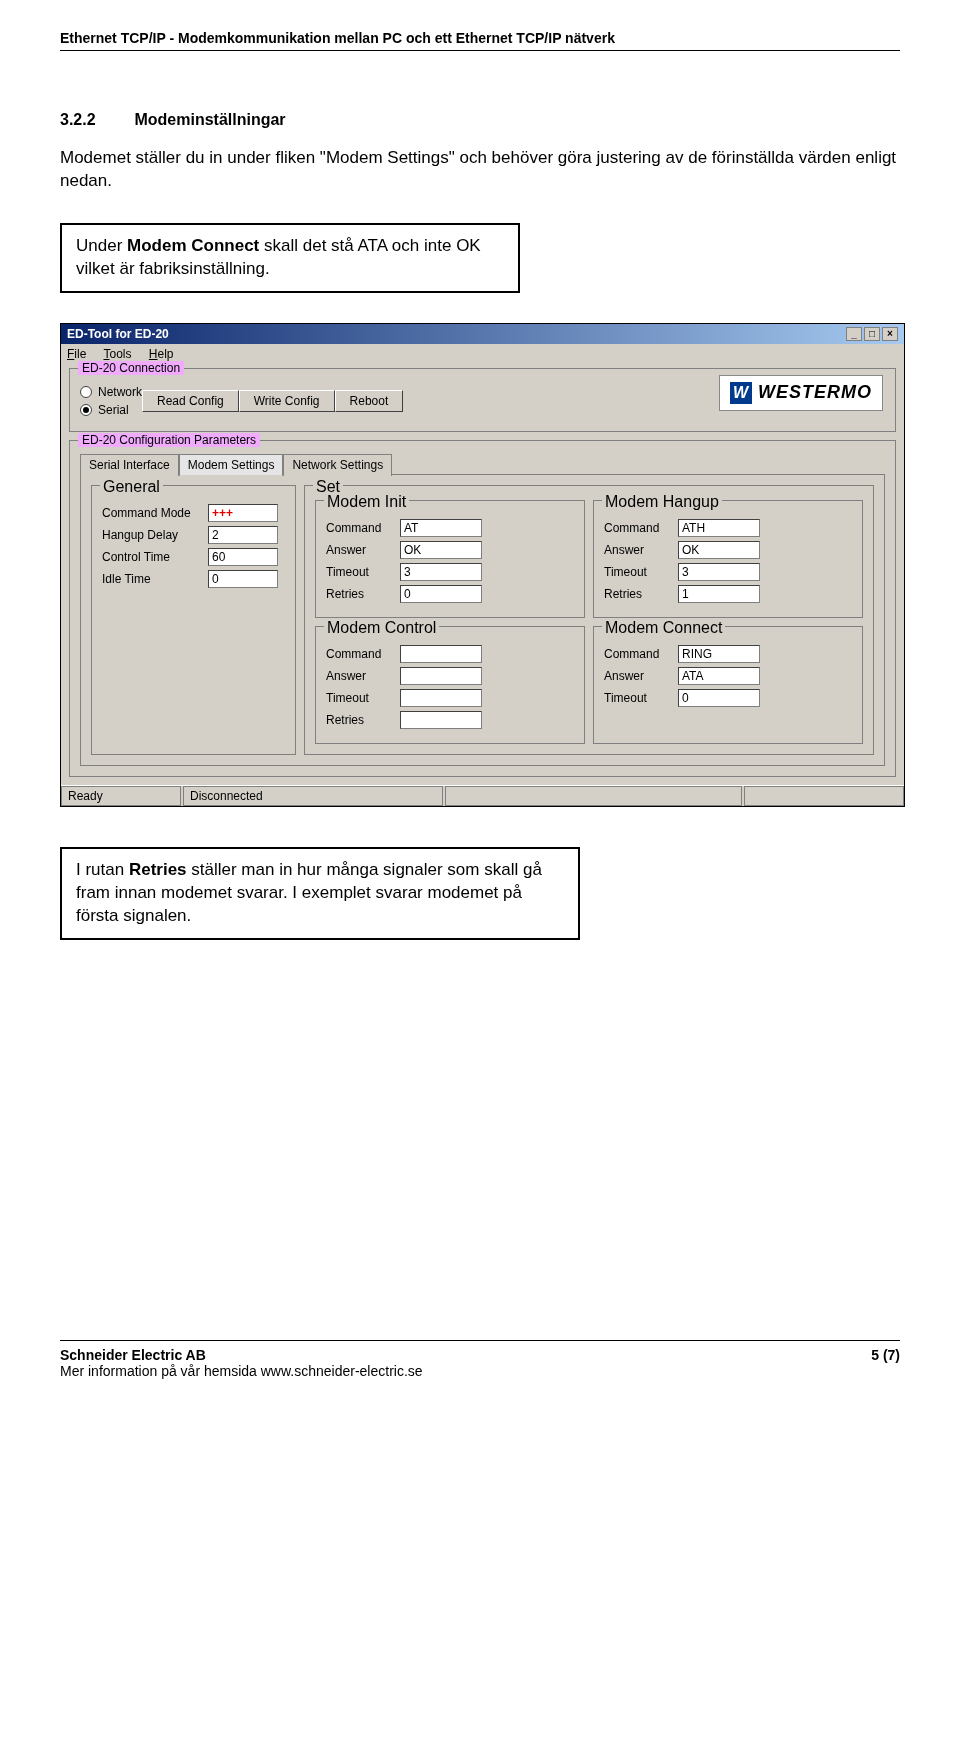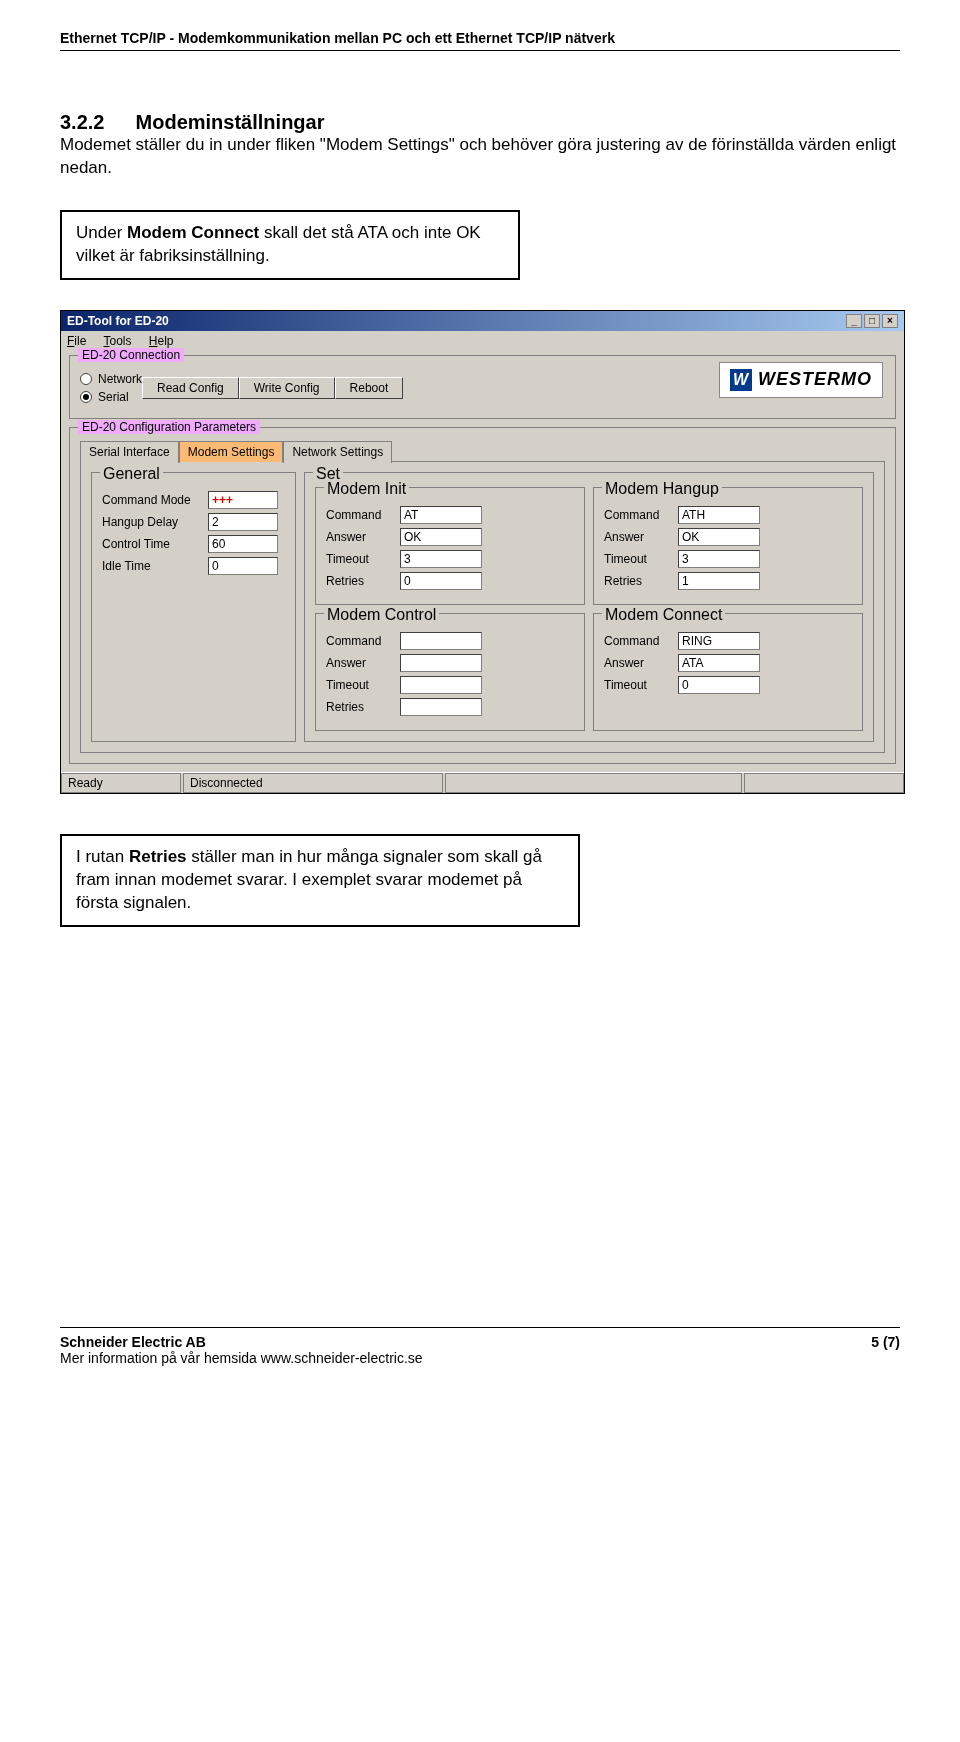--- a/index.html
+++ b/index.html
@@ -15,21 +15,22 @@
   }
   .doc-header {
     font-weight: bold;
     font-size: 14px;
     padding-bottom: 4px;
     border-bottom: 1px solid #000;
     margin-bottom: 60px;
   }
   .section-title {
     font-weight: bold;
-    font-size: 20px;
+    font-size: 16px;
+    margin-bottom: 18px;
   }
   .section-num { display:inline-block; width:70px; }
   .body-text {
     font-size: 17px;
     line-height: 1.35;
     margin-bottom: 30px;
   }
   .callout {
     border: 2px solid #000;
     padding: 10px 14px;
@@ -121,21 +122,21 @@
   }
   .tabs { display:flex; gap:0; margin-bottom:-1px; }
   .tab {
     border:1px solid #808080;
     border-bottom:none;
     padding:3px 8px;
     background:#d4d0c8;
     position:relative;
     top:1px;
   }
-  .tab.active { background:#fdba74; border-bottom:1px solid #d4d0c8; z-index:2; }
+  .tab.active { background:#e5e5e5; border-bottom:1px solid #d4d0c8; z-index:2; }
   .tabpanel {
     border:1px solid #808080;
     padding:10px;
     display:flex;
     gap:8px;
   }
   .inner-group {
     border:1px solid #808080;
     padding:14px 10px 10px 10px;
     position:relative;

